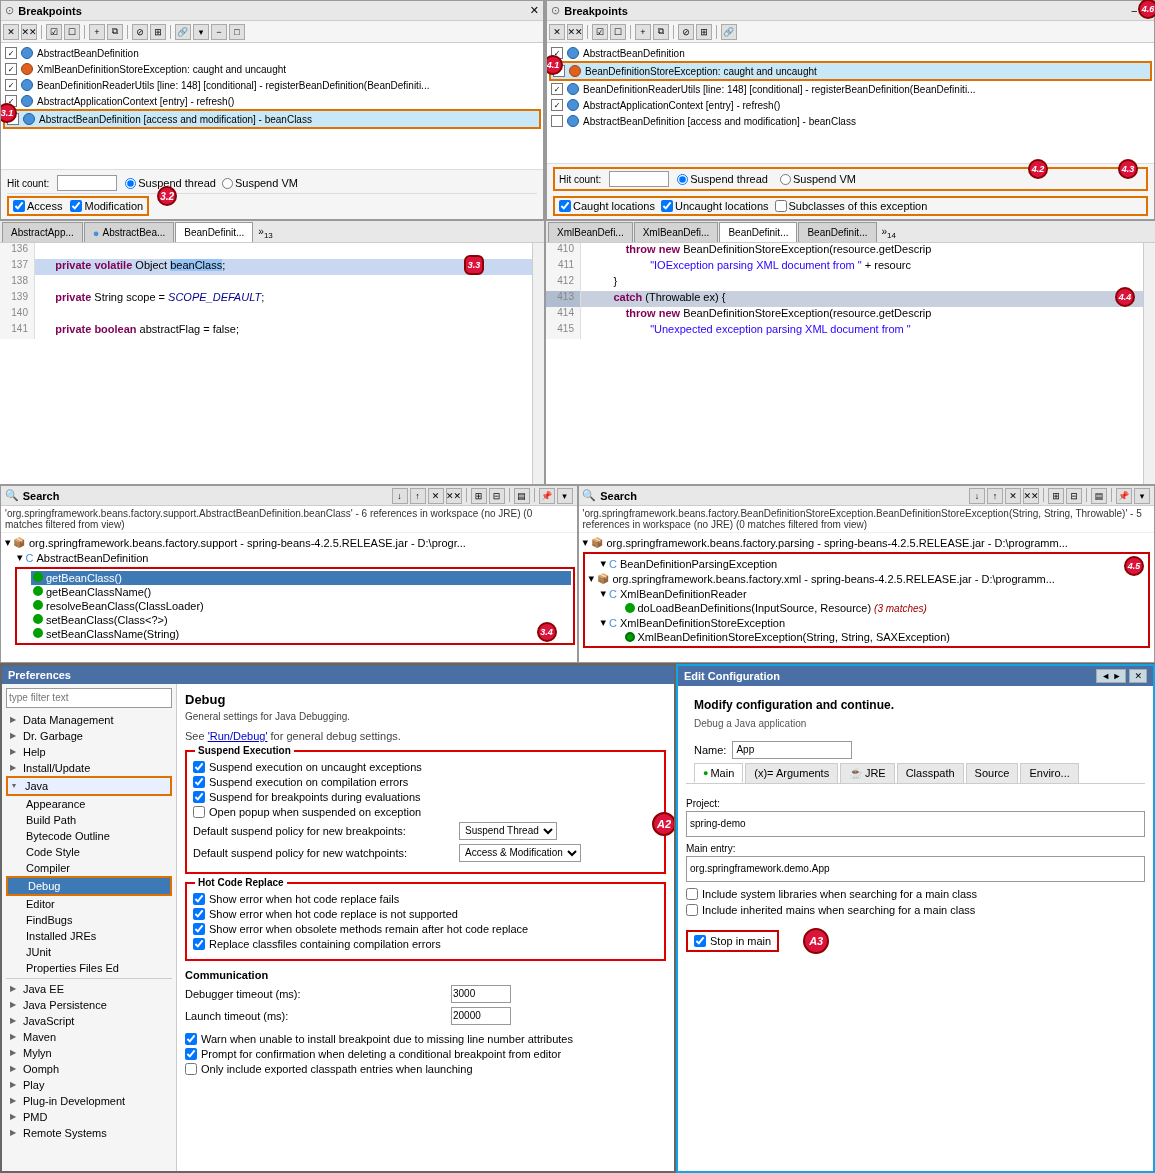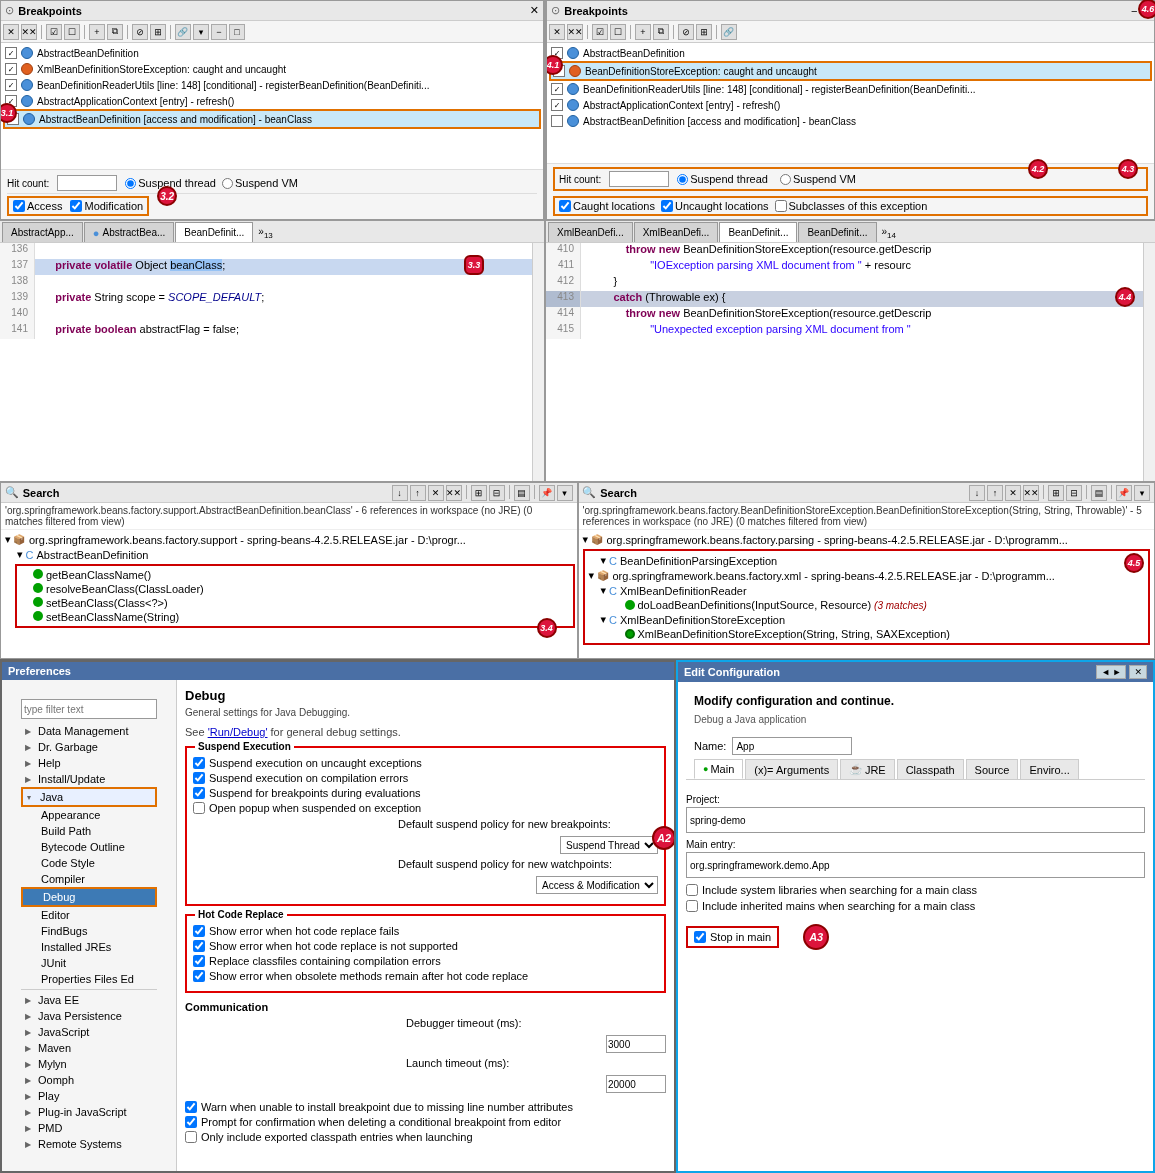--- a/index.html
+++ b/index.html
@@ -68,35 +68,35 @@
     .pkg-icon { color: #b08000; font-size: 10px; }
     .match-text { color: #a00000; font-style: italic; font-size: 10px; }
     
     
     .bottom-section { display: flex; height: 600px; border-top: 1px solid #666; }
     
     
     .prefs-panel { width: 676px; background: white; border: 2px solid #666; display: flex; flex-direction: column; flex-shrink: 0; }
     .prefs-header { background: #4a6fa5; color: white; padding: 3px 6px; font-size: 11px; font-weight: bold; }
     .prefs-body { display: flex; flex: 1; overflow: hidden; }
-    .prefs-sidebar { width: 175px; background: #f5f5f5; border-right: 1px solid #ccc; display: flex; flex-direction: column; padding: 19px; overflow-y: auto; }
+    .prefs-sidebar { width: 175px; background: #f5f5f5; border-right: 1px solid #ccc; display: flex; flex-direction: column; padding: 4px; overflow-y: auto; }
     .prefs-filter { width: 100%; height: 20px; border: 1px solid #999; padding: 2px; font-size: 10px; color: #999; margin-bottom: 4px; }
     .prefs-tree-item { padding: 2px 4px; cursor: pointer; font-size: 11px; display: flex; align-items: center; gap: 3px; }
     .prefs-expand { font-size: 8px; color: #666; width: 10px; }
     .prefs-child { padding: 2px 4px 2px 20px; cursor: pointer; font-size: 11px; }
     
     .prefs-content { flex: 1; padding: 8px; overflow-y: auto; background: white; }
     .prefs-section-title { font-size: 13px; font-weight: bold; margin-bottom: 4px; color: #000; }
     .prefs-link { color: #0000cc; text-decoration: underline; cursor: pointer; }
     .prefs-desc { font-size: 10px; color: #444; margin-bottom: 8px; }
     
     .prefs-group { border: 2px solid #e00000; padding: 6px; margin-bottom: 8px; position: relative; }
     .prefs-group-label { position: absolute; top: -7px; left: 8px; background: white; padding: 0 3px; font-size: 10px; font-weight: bold; }
     .prefs-checkbox-row { display: flex; align-items: center; gap: 4px; margin: 3px 0; font-size: 10px; }
-    .prefs-input-row { display: flex; align-items: flex-end; gap: 6px; margin: 4px 0; font-size: 10px; flex-direction: column; }
+    .prefs-input-row { display: flex; align-items: center; gap: 6px; margin: 4px 0; font-size: 10px; }
     .prefs-input-row label { min-width: 260px; }
     .prefs-select { height: 18px; border: 1px solid #999; font-size: 10px; padding: 1px; background: white; }
     .prefs-text-input { width: 60px; height: 18px; border: 1px solid #999; font-size: 10px; padding: 1px; }
     
     
     .edit-config-panel { flex: 1; background: white; border: 2px solid #0ea5e9; display: flex; flex-direction: column; }
     .ec-header { background: #4a6fa5; color: white; padding: 3px 6px; font-size: 11px; font-weight: bold; display: flex; justify-content: space-between; align-items: center; }
     .ec-title { padding: 4px 8px; font-weight: bold; font-size: 12px; }
     .ec-subtitle { padding: 2px 8px; font-size: 10px; color: #555; margin-bottom: 6px; }
     .ec-name-row { display: flex; align-items: center; gap: 6px; padding: 4px 8px; }
@@ -455,20 +455,26 @@
           <div class="tree-item">
             <div class="tree-row">
               <span>▾</span>
               <span style="color:#4a90d9;">C</span>
               <span>AbstractBeanDefinition</span>
             </div>
           </div>
 
           <div style="border:2px solid #cc0000; margin:2px 0; padding:2px;">
             <div class="tree-indent">
+              <div class="tree-item selected">
+                <div class="tree-row">
+                  <span><div class="dot-green" style="display:inline-block;"></div></span>
+                  <span>getBeanClass()</span>
+                </div>
+              </div>
               <div class="tree-item">
                 <div class="tree-row">
                   <span><div class="dot-green" style="display:inline-block;"></div></span>
                   <span>getBeanClassName()</span>
                 </div>
               </div>
               <div class="tree-item">
                 <div class="tree-row">
                   <span><div class="dot-green" style="display:inline-block;"></div></span>
                   <span>resolveBeanClass(ClassLoader)</span>
@@ -670,21 +676,21 @@
           <div class="prefs-tree-item">
             <span class="prefs-expand">▶</span>
             <span>Oomph</span>
           </div>
           <div class="prefs-tree-item">
             <span class="prefs-expand">▶</span>
             <span>Play</span>
           </div>
           <div class="prefs-tree-item">
             <span class="prefs-expand">▶</span>
-            <span>Plug-in JavaScript</span>
+            <span>Plug-in Development</span>
           </div>
           <div class="prefs-tree-item">
             <span class="prefs-expand">▶</span>
             <span>PMD</span>
           </div>
           <div class="prefs-tree-item">
             <span class="prefs-expand">▶</span>
             <span>Remote Systems</span>
           </div>
         </div>
@@ -739,25 +745,25 @@
             <div class="prefs-checkbox-row">
               <input type="checkbox" checked="" style="">
               <span>Show error when hot code replace fails</span>
             </div>
             <div class="prefs-checkbox-row">
               <input type="checkbox" checked="" style="">
               <span>Show error when hot code replace is not supported</span>
             </div>
             <div class="prefs-checkbox-row">
               <input type="checkbox" checked="" style="">
-              <span>Replace classfiles containing compilation errors</span>
+              <span>Show error when obsolete methods remain after hot code replace</span>
             </div>
             <div class="prefs-checkbox-row">
               <input type="checkbox" checked="" style="">
-              <span>Show error when obsolete methods remain after hot code replace</span>
+              <span>Replace classfiles containing compilation errors</span>
             </div>
           </div>
 
           <div>
             <div style="font-weight:bold; font-size:11px; margin-bottom:4px;">Communication</div>
             <div class="prefs-input-row">
               <label>Debugger timeout (ms):</label>
               <input class="prefs-text-input" type="text" value="3000" style="">
             </div>
             <div class="prefs-input-row">

